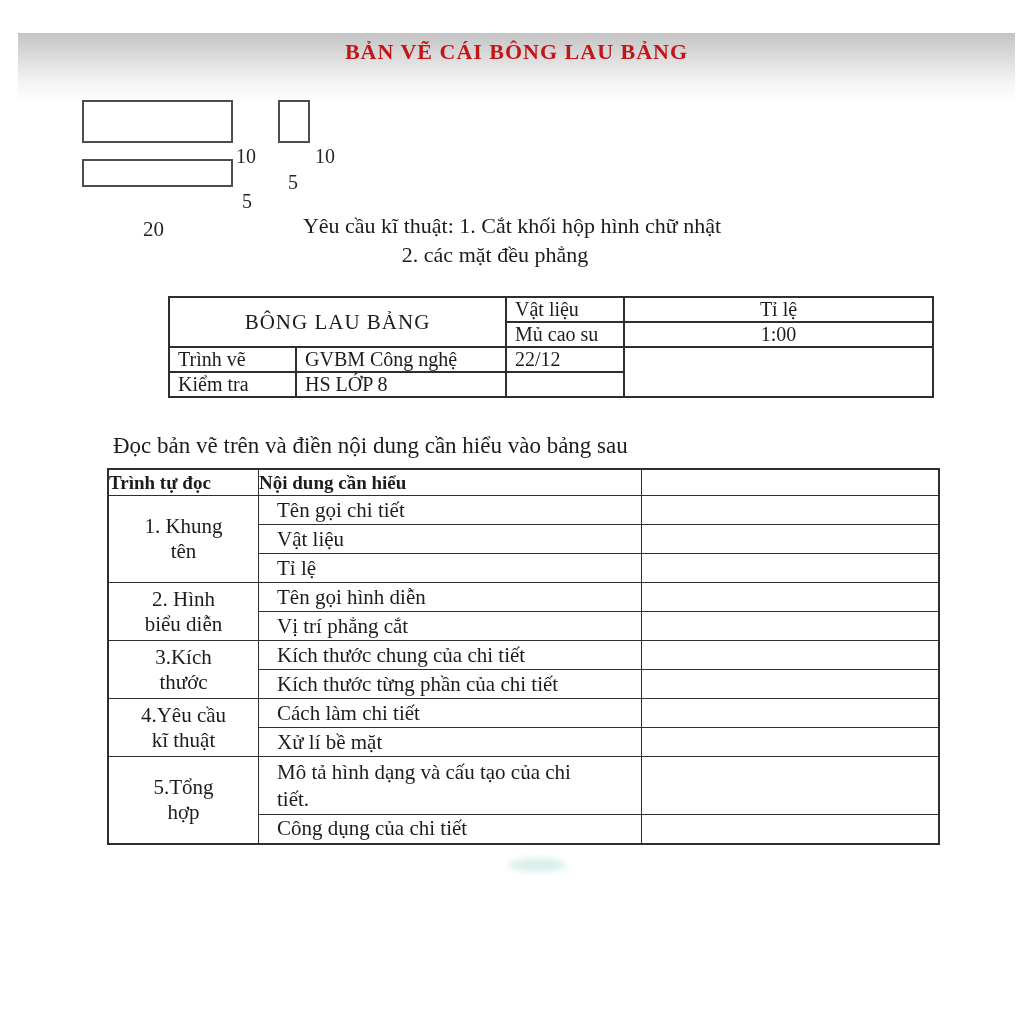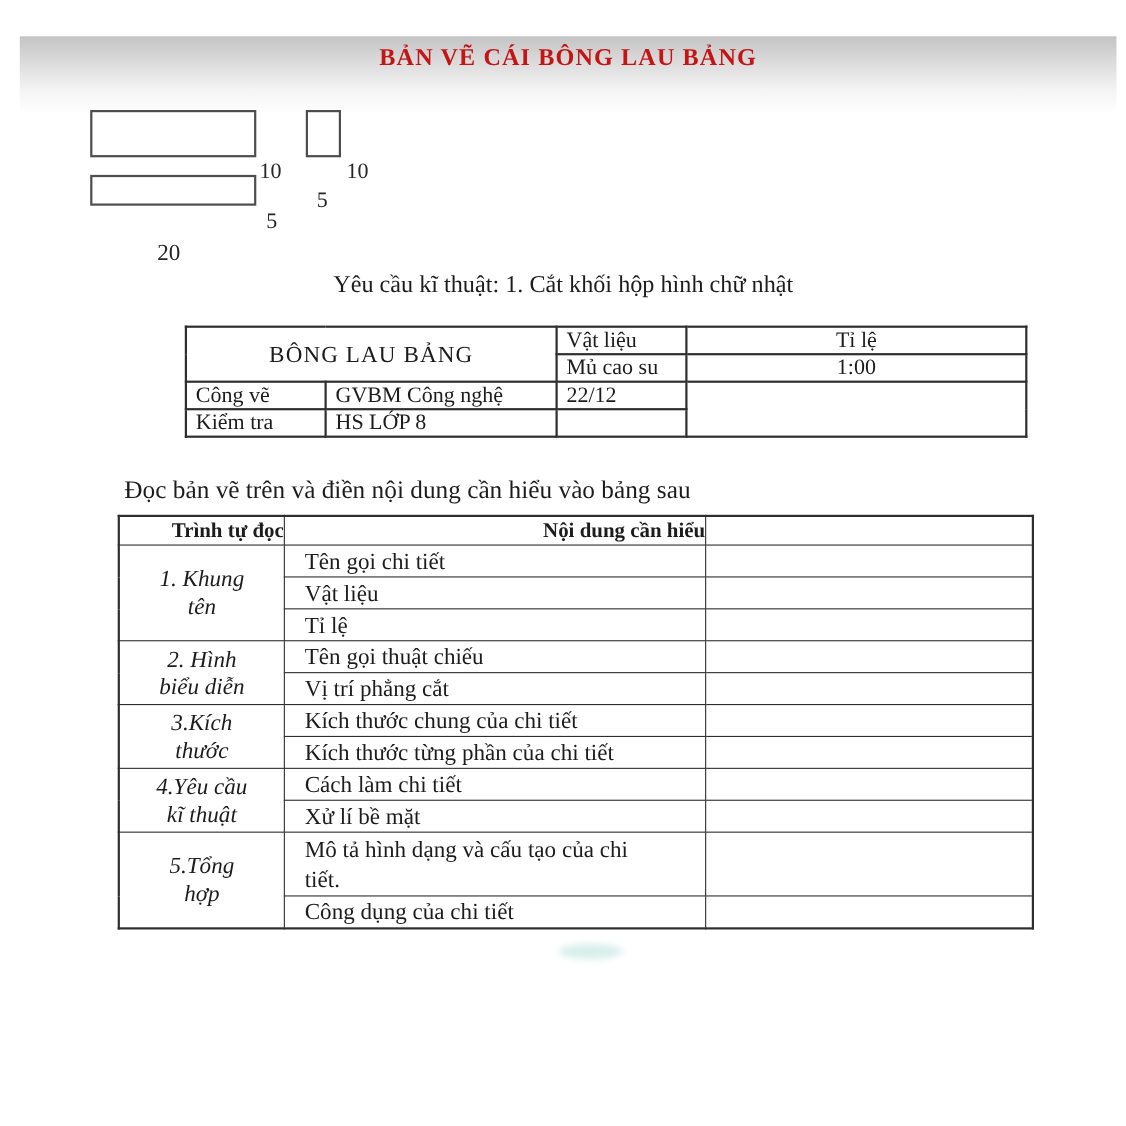--- a/index.html
+++ b/index.html
@@ -21,21 +21,21 @@
   .rect-front{left:82px;top:100px;width:151px;height:43px;}
   .rect-side{left:278px;top:100px;width:32px;height:43px;}
   .rect-top{left:82px;top:159px;width:151px;height:28px;}
   .dim{position:absolute;font-size:20px;color:#262626;margin-top:29px;}
   .dim-front-h{left:236px;top:116px;}
   .dim-side-h{left:315px;top:116px;}
   .dim-side-w{left:288px;top:142px;}
   .dim-top-h{left:242px;top:161px;}
   .dim-top-w{left:143px;top:188px;font-size:21px;}
   
-  .techreq{position:absolute;left:282px;top:211px;width:460px;font-size:22px;line-height:29px;margin-top:32px;}
+  .techreq{position:absolute;left:282px;top:211px;width:460px;font-size:22px;line-height:29px;}
   .techreq .l1{text-align:center;}
   .techreq .l2{text-align:center;padding-right:34px;}
   
   table{border-collapse:collapse;}
   .titleblock{position:absolute;left:168px;top:296px;table-layout:fixed;}
   .titleblock td{border:2px solid #2e2e2e;font-size:20px;padding:0 0 0 8px;overflow:hidden;white-space:nowrap;}
   .titleblock .c1{width:117px;margin-left:40px;}
   .titleblock .c2{width:200px;}
   .titleblock .c3{width:108px;}
   .titleblock .c4{width:307px;}
@@ -44,24 +44,24 @@
   .titleblock td.partname{font-size:21px;letter-spacing:1px;}
   
   .instruction{position:absolute;left:113px;top:433px;font-size:23px;}
   
   .readtable{position:absolute;left:107px;top:468px;table-layout:fixed;}
   .readtable td,.readtable th{border:1px solid #2e2e2e;font-size:21px;padding:0;overflow:hidden;}
   .readtable{border:2px solid #2e2e2e;}
   .readtable .c1{width:149px;}
   .readtable .c2{width:382px;}
   .readtable .c3{width:296px;}
-  .readtable th{font-size:19px;font-weight:bold;text-align:right;height:25px;}
+  .readtable th{font-size:19px;font-weight:bold;text-align:left;height:25px;}
   .readtable tr.r{height:29px;}
   .readtable tr.rtall{height:58px;}
-  .readtable td.group{font-style:italic;text-align:center;vertical-align:middle;}
+  .readtable td.group{text-align:center;vertical-align:middle;}
   .readtable td.group span{display:inline-block;max-width:95px;line-height:25px;}
   .readtable td.content{padding-left:18px;vertical-align:middle;}
   .readtable td.content span{display:inline-block;max-width:300px;line-height:27px;}
   
   .smudge{
     position:absolute;left:508px;top:858px;width:58px;height:14px;border-radius:50%;
     background:rgba(185,226,221,0.55);filter:blur(3px);
   }
 </style>
 </head>
@@ -78,35 +78,36 @@
   <div class="view-rect rect-top"></div>
 
   <div class="dim dim-front-h">10</div>
   <div class="dim dim-side-h">10</div>
   <div class="dim dim-side-w">5</div>
   <div class="dim dim-top-h">5</div>
   <div class="dim dim-top-w">20</div>
 
   <div class="techreq">
     <div class="l1">Yêu cầu kĩ thuật: 1. Cắt khối hộp hình chữ nhật</div>
+    <div class="l2">2. các mặt đều phẳng</div>
   </div>
 
   <table class="titleblock">
     <tbody>
         <tr class="r">
       <td class="partname center c1" colspan="2" rowspan="2">BÔNG LAU BẢNG</td>
       <td class="c3">Vật liệu</td>
       <td class="c4 center">Tỉ lệ</td>
     </tr>
     <tr class="r">
       <td>Mủ cao su</td>
       <td class="center">1:00</td>
     </tr>
     <tr class="r">
-      <td class="c1">Công vẽ</td>
+      <td class="c1">Trình vẽ</td>
       <td class="c2">GVBM Công nghệ</td>
       <td>22/12</td>
       <td rowspan="2"></td>
     </tr>
     <tr class="r">
       <td>Kiểm tra</td>
       <td>HS LỚP 8</td>
       <td></td>
     </tr>
   </tbody>
@@ -129,21 +130,21 @@
     <tr class="r">
       <td class="content"><span>Vật liệu</span></td>
       <td></td>
     </tr>
     <tr class="r">
       <td class="content"><span>Tỉ lệ</span></td>
       <td></td>
     </tr>
     <tr class="r">
       <td class="group" rowspan="2"><span>2. Hình biểu diễn</span></td>
-      <td class="content"><span>Tên gọi thuật chiếu</span></td>
+      <td class="content"><span>Tên gọi hình diễn</span></td>
       <td></td>
     </tr>
     <tr class="r">
       <td class="content"><span>Vị trí phẳng cắt</span></td>
       <td></td>
     </tr>
     <tr class="r">
       <td class="group" rowspan="2"><span>3.Kích thước</span></td>
       <td class="content"><span>Kích thước chung của chi tiết</span></td>
       <td></td>

